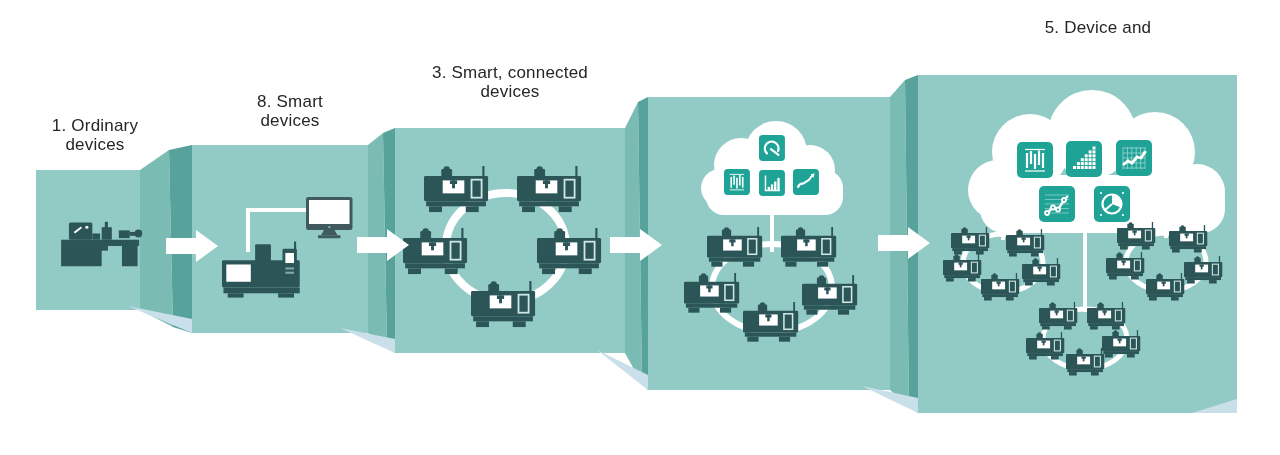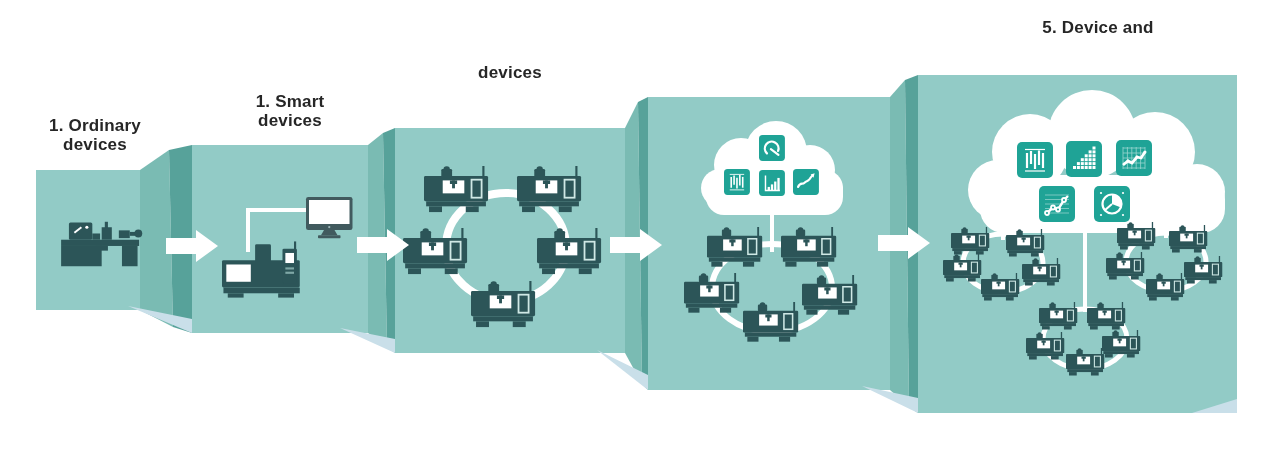--- a/index.html
+++ b/index.html
@@ -1,20 +1,20 @@
 <!DOCTYPE html>
 <html><head>
 <meta charset="utf-8">
 <style>
   html,body{margin:0;padding:0;background:#ffffff;}
   .canvas{position:relative;width:1280px;height:455px;background:#ffffff;overflow:hidden;
           font-family:"Liberation Sans", sans-serif;}
   .canvas svg{position:absolute;left:0;top:0;}
   .stage-label{position:absolute;text-align:center;color:#262626;font-size:17px;
-               font-weight:bold;line-height:19px;letter-spacing:0.2px;}
+               font-weight:normal;line-height:19px;letter-spacing:0.2px;}
 </style>
 </head>
 <body>
 
 <div class="canvas">
 
 <svg width="1280" height="455" viewBox="0 0 1280 455">
   <defs>
 
     <g id="machine" fill="#2C5558">
@@ -290,23 +290,24 @@
     <polygon points="610,237 640,237 640,229 662,245 640,261 640,253 610,253"></polygon>
     <polygon points="878,235 908,235 908,227 930,243 908,259 908,251 878,251"></polygon>
   </g>
 </svg>
 
 <div class="stage-label" style="left:20px;top:116px;width:150px">
   <div>1. Ordinary</div>
   <div>devices</div>
 </div>
 <div class="stage-label" style="left:215px;top:92px;width:150px">
-  <div>1. Smart</div>
+  <div>8. Smart</div>
   <div>devices</div>
 </div>
 <div class="stage-label" style="left:400px;top:63px;width:220px">
+  <div>3. Smart, connected</div>
   <div>devices</div>
 </div>
 <div class="stage-label" style="left:998px;top:18px;width:200px">
   <div>5. Device and</div>
 </div>
 
 </div>
 
 </body></html>

